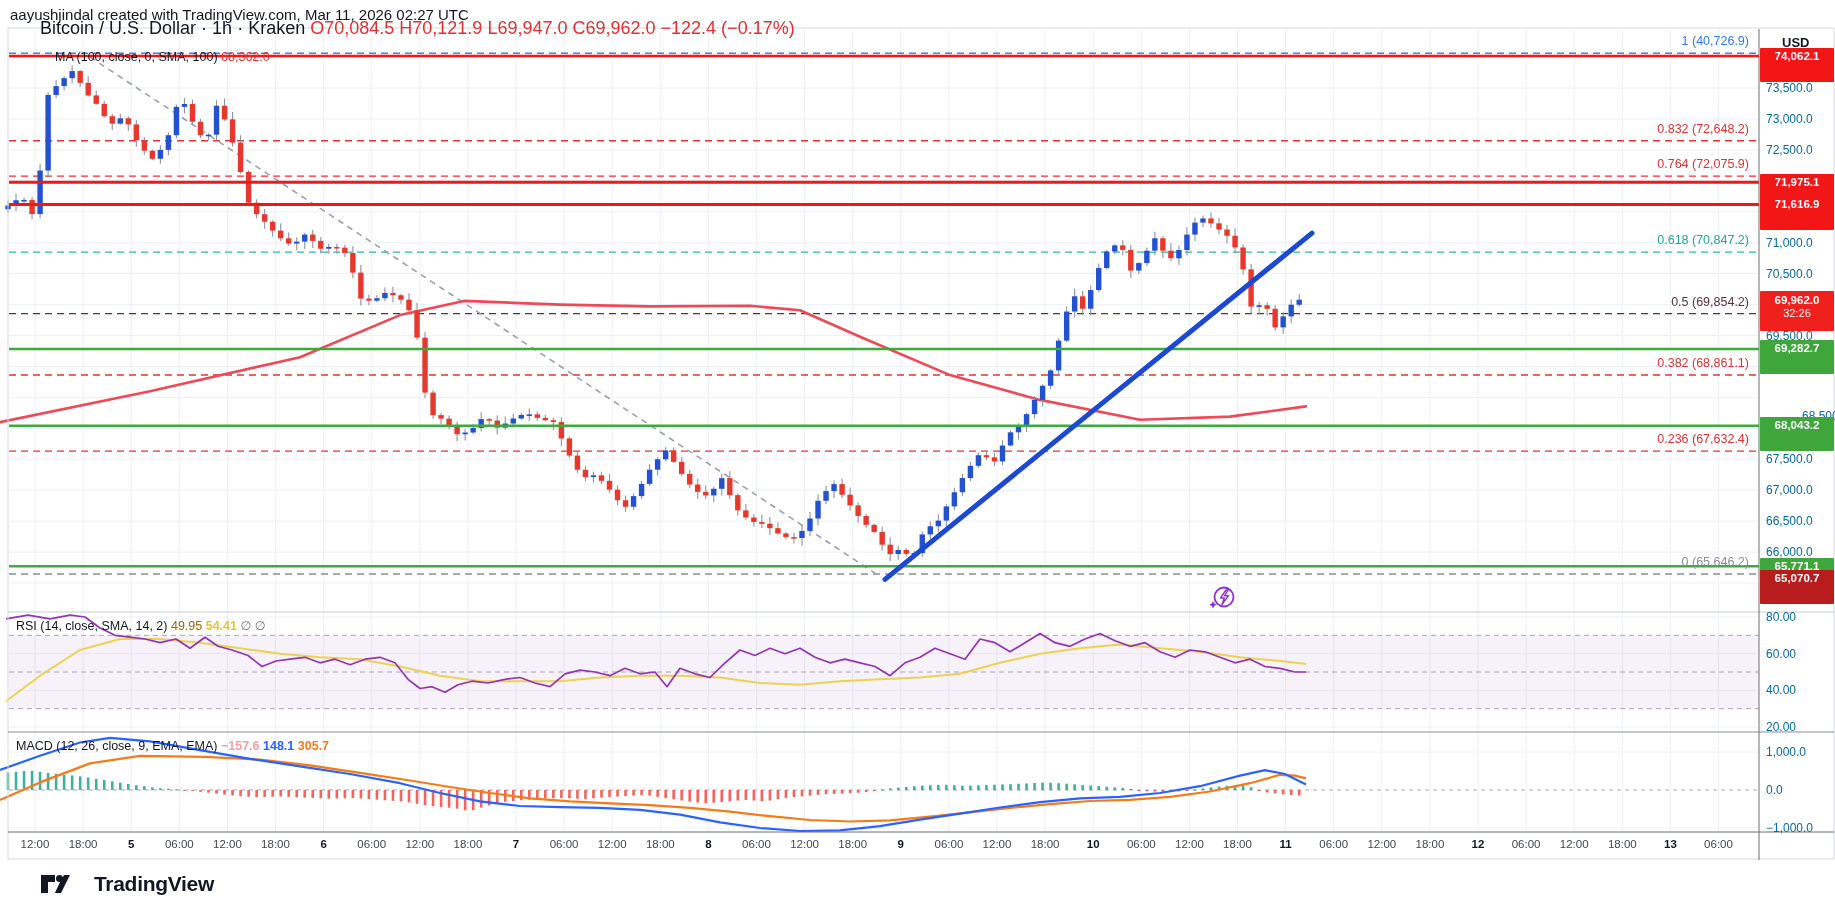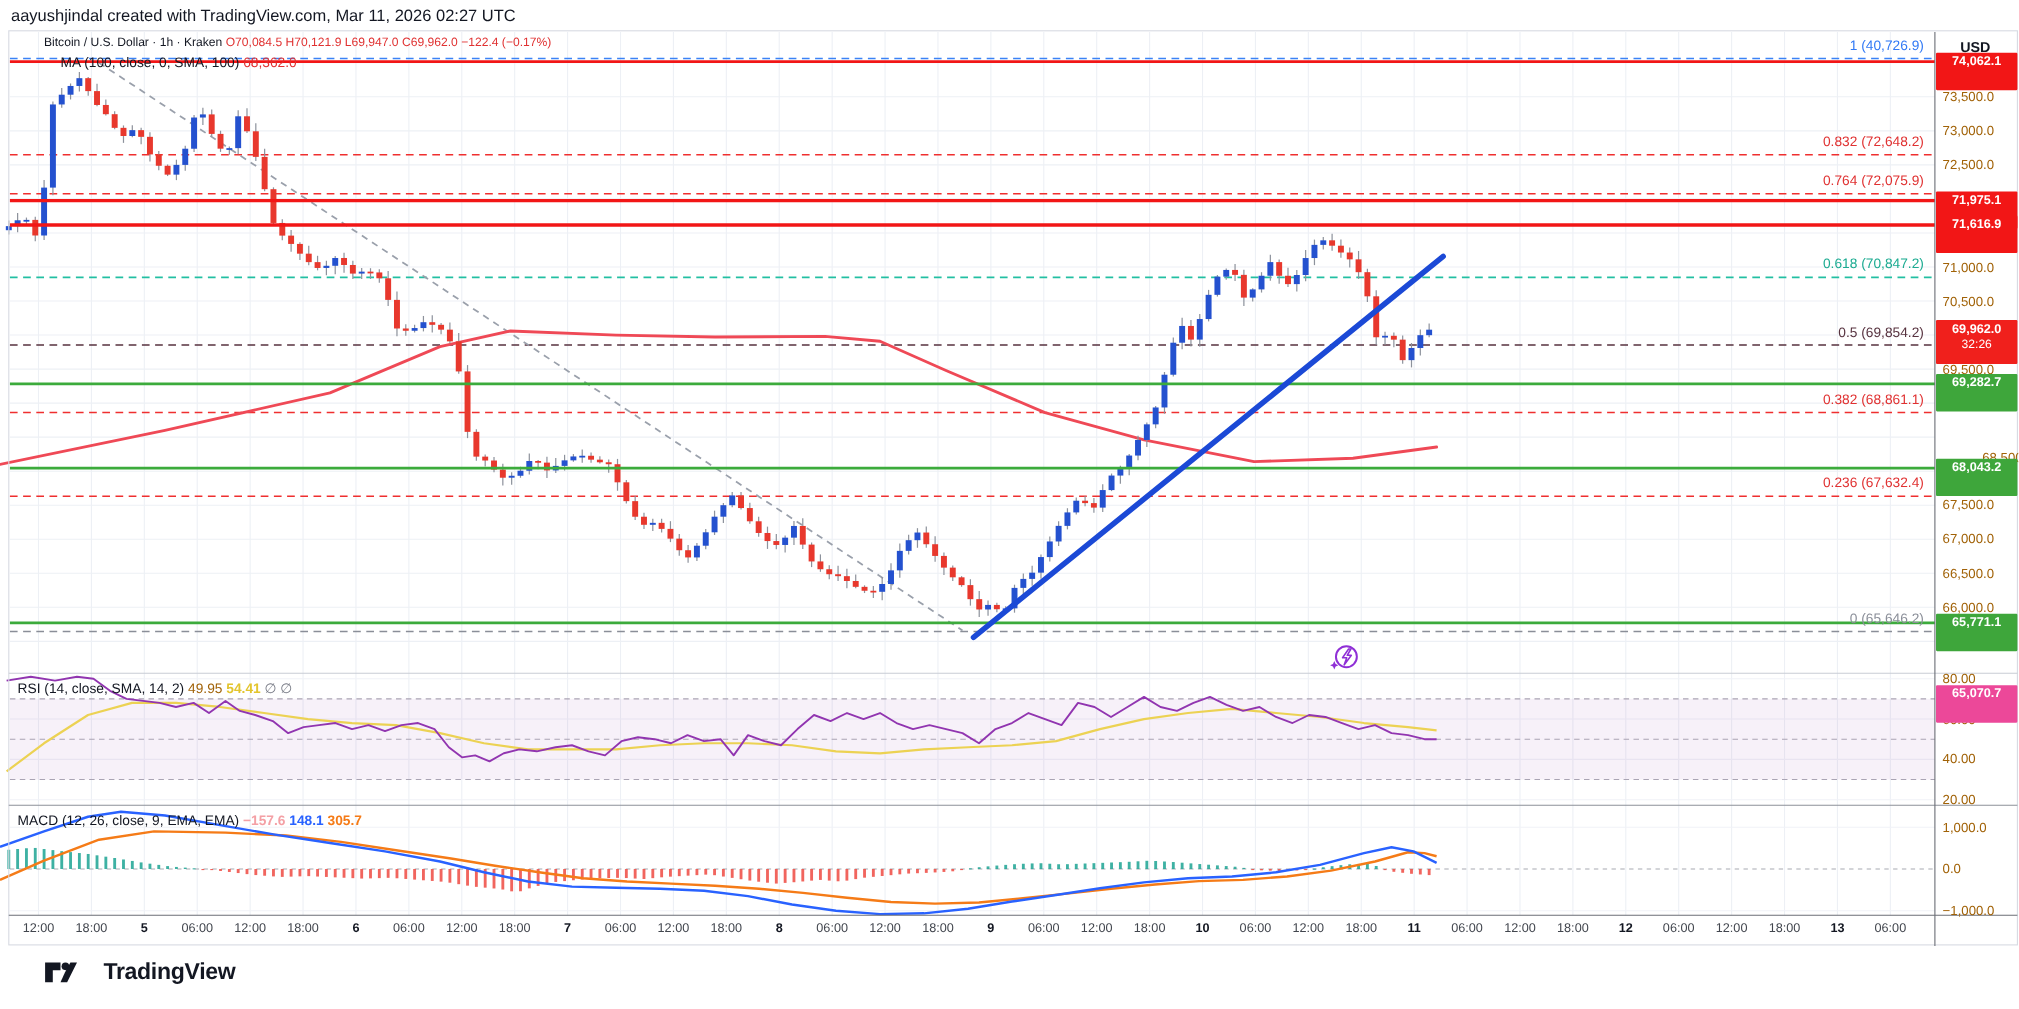--- a/index.html
+++ b/index.html
@@ -1,28 +1,28 @@
 <!DOCTYPE html>
 <html><head>
 <meta charset="utf-8">
 <style>
   html,body{margin:0;padding:0;background:#fff;}
   #stage{position:relative;width:1835px;height:917px;background:#fff;overflow:hidden;
          font-family:"Liberation Sans","DejaVu Sans",sans-serif;-webkit-font-smoothing:antialiased;}
   #chart-svg{position:absolute;left:0;top:0;}
   .abs{position:absolute;white-space:nowrap;}
   .attr-line{left:10px;top:6px;font-size:15px;color:#131722;}
-  .legend-row1{left:40px;top:33px;font-size:11px;color:#131722;}
+  .legend-row1{left:40px;top:18px;font-size:18px;color:#131722;}
   .legend-row2{left:55px;top:50px;font-size:12.5px;color:#131722;text-align:right;}
   .legend-rsi{left:16px;top:618px;font-size:12.5px;color:#131722;}
   .legend-macd{left:16px;top:739px;font-size:12.5px;color:#131722;}
   .red-val{color:#e03131;}
   .sep-dot{color:#131722;}
   .usd-label{left:1782px;top:35px;font-size:13px;font-weight:600;color:#131722;}
-  .tick-label{position:absolute;left:1766px;font-size:12px;color:#a16207;}
+  .tick-label{position:absolute;left:1766px;font-size:12px;color:#0369a1;}
   .x-label{position:absolute;top:838px;font-size:11.5px;color:#42464e;transform:translateX(-50%);}
   .x-label.bold{font-weight:700;color:#131722;}
   .fib-label{position:absolute;right:86px;font-size:12.5px;text-align:right;}
   .badge{position:absolute;left:1760px;width:74px;height:34px;line-height:17px;text-align:center;
          color:#fff;font-size:11.5px;font-weight:700;border-radius:1px;}
   .badge.current{height:40px;line-height:14px;padding-top:2px;box-sizing:border-box;}
   .badge .sub{font-weight:400;font-size:11px;display:block;line-height:13px;}
   .logo-row{left:40px;top:870px;display:flex;align-items:center;gap:24px;}
   .logo-text{font-size:21px;font-weight:700;color:#131722;letter-spacing:-0.3px;}
 </style>
@@ -685,21 +685,21 @@
       <div class="fib-label" style="top: 555.002px; color: rgb(138, 142, 152);">0 (65,646.2)</div>
     </div>
   <div id="axis-badges">
       <div class="badge" style="top: 47.5074px; background: rgb(242, 22, 22);"><span>74,062.1</span></div>
       <div class="badge" style="top: 173.863px; background: rgb(242, 22, 22);"><span>71,975.1</span></div>
       <div class="badge" style="top: 196.028px; background: rgb(242, 22, 22);"><span>71,616.9</span></div>
       <div class="badge current" style="top: 291.436px; background: rgb(240, 32, 28);"><span>69,962.0</span><span class="sub">32:26</span></div>
       <div class="badge" style="top: 340.472px; background: rgb(62, 166, 59);"><span>69,282.7</span></div>
       <div class="badge" style="top: 417.173px; background: rgb(62, 166, 59);"><span>68,043.2</span></div>
       <div class="badge" style="top: 557.774px; background: rgb(62, 166, 59);"><span>65,771.1</span></div>
-      <div class="badge" style="top: 623px; background: #ec4899;"><span>65,070.7</span></div>
+      <div class="badge" style="top: 570px; background: #b91c1c;"><span>65,070.7</span></div>
     </div>
   <div id="x-labels">
       <div class="x-label" style="left: 35px;">12:00</div>
       <div class="x-label" style="left: 83.1px;">18:00</div>
       <div class="x-label bold" style="left: 131.2px;">5</div>
       <div class="x-label" style="left: 179.3px;">06:00</div>
       <div class="x-label" style="left: 227.4px;">12:00</div>
       <div class="x-label" style="left: 275.5px;">18:00</div>
       <div class="x-label bold" style="left: 323.6px;">6</div>
       <div class="x-label" style="left: 371.7px;">06:00</div>

